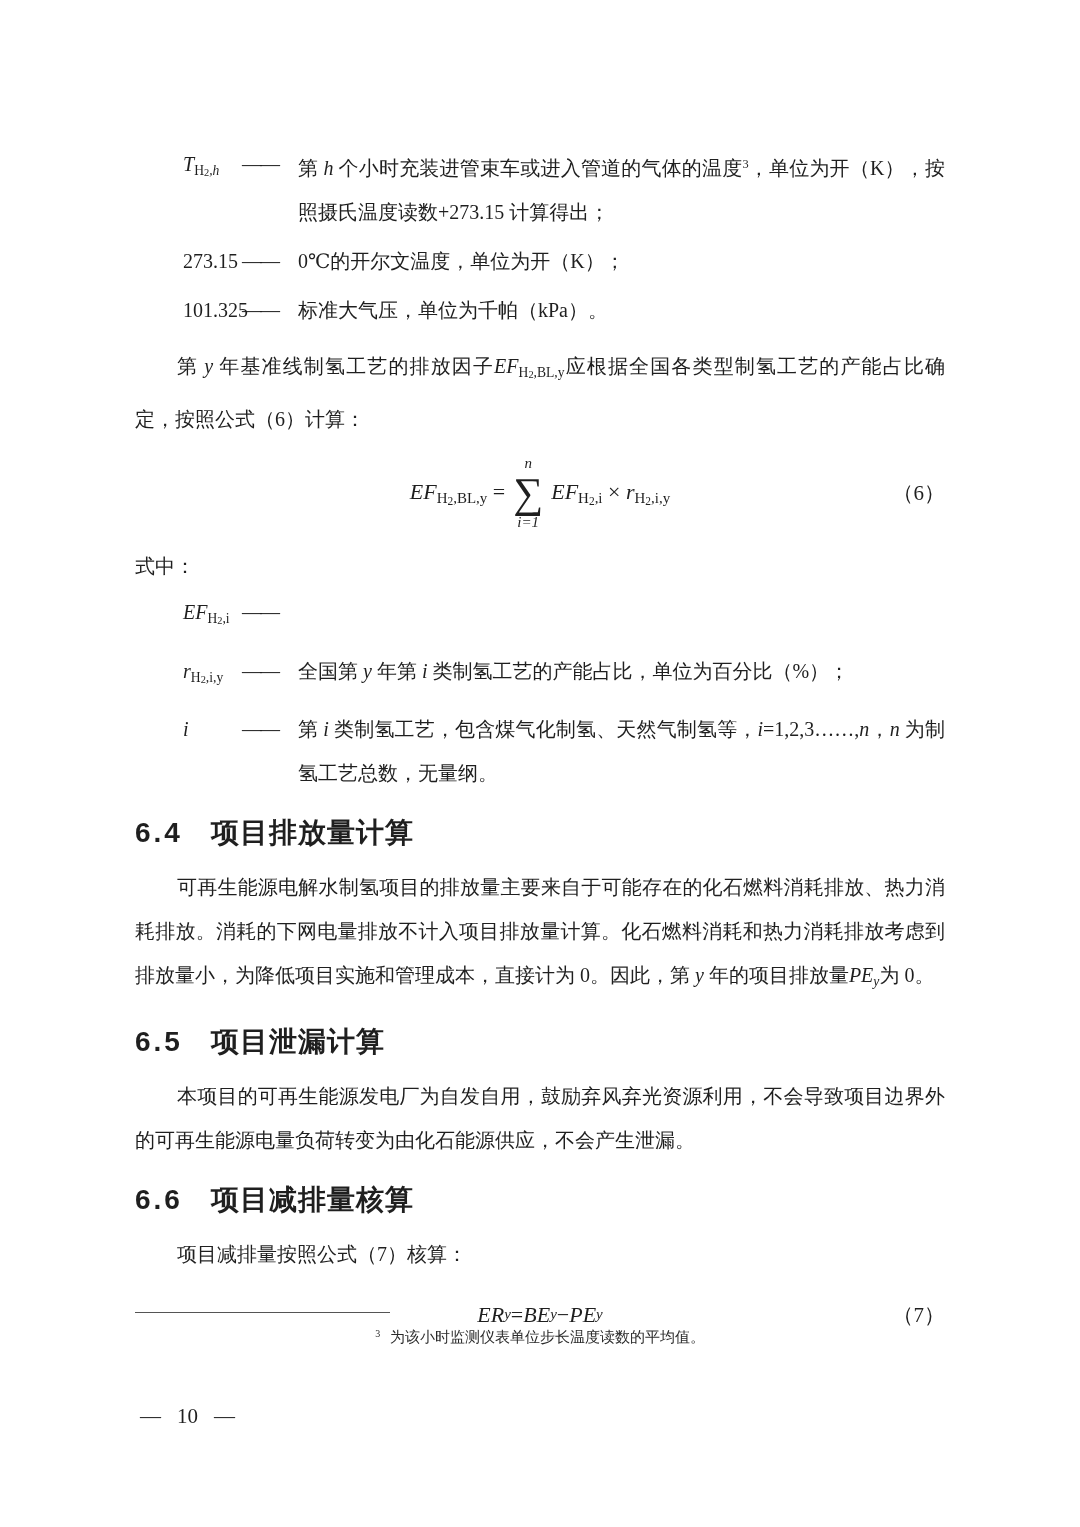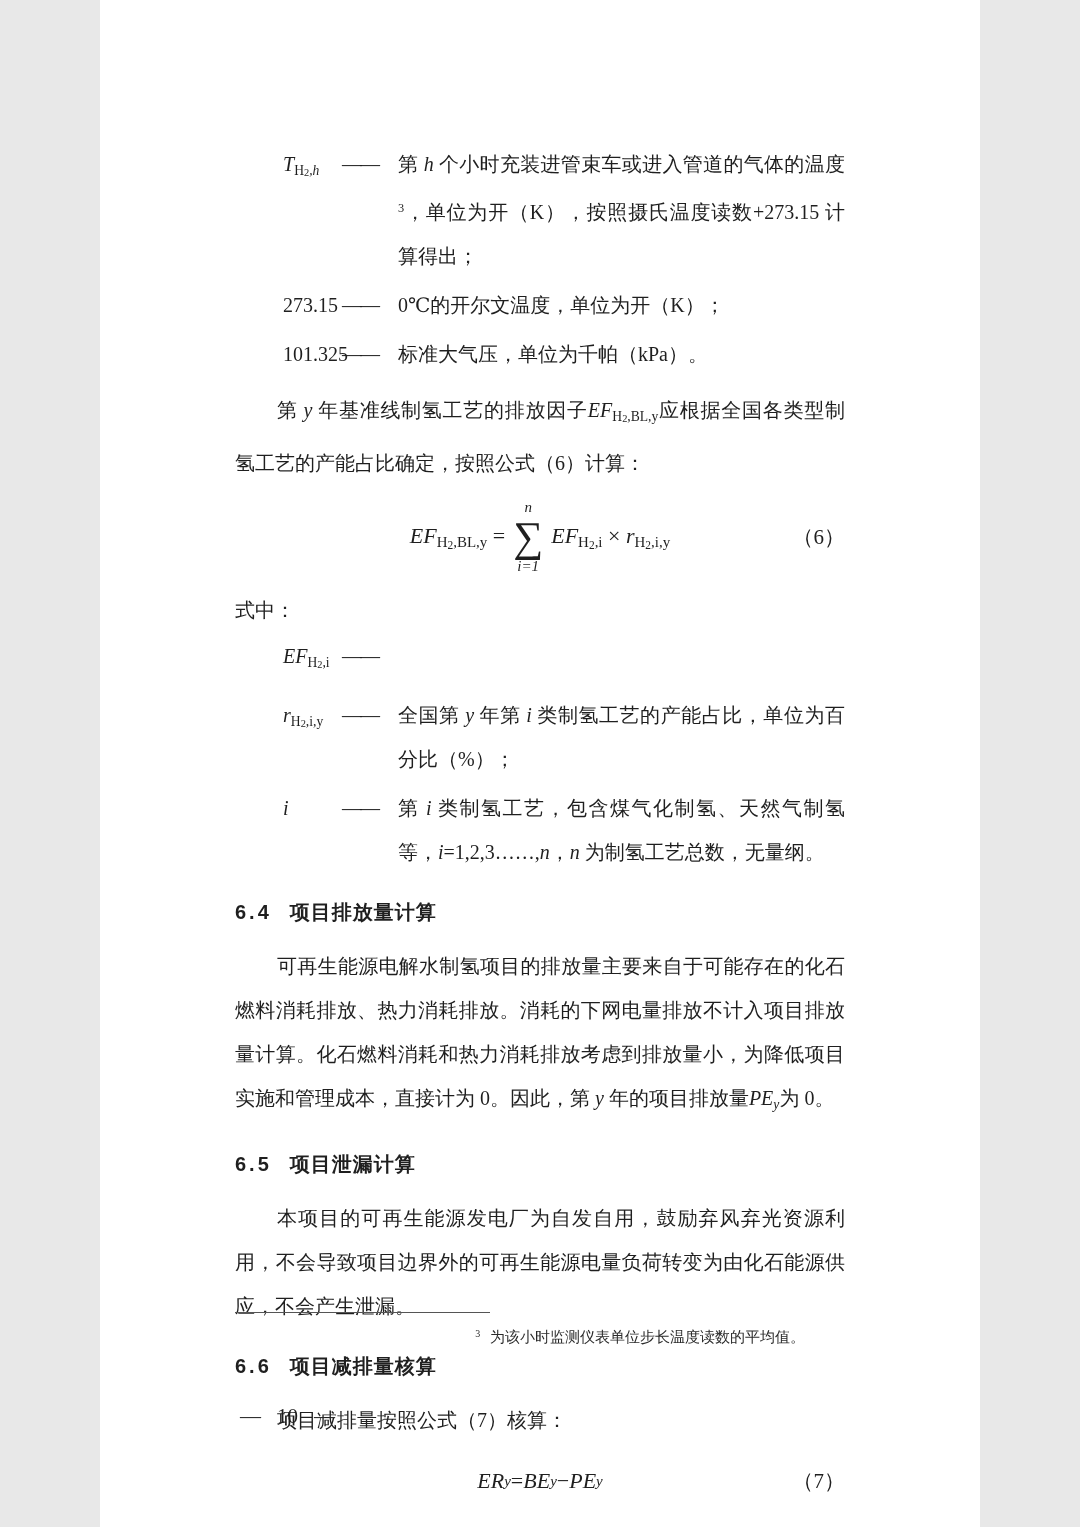--- a/index.html
+++ b/index.html
@@ -1,19 +1,19 @@
 <!DOCTYPE html>
 <html><head>
 <meta charset="utf-8">
 <style>
   * { margin: 0; padding: 0; box-sizing: border-box; }
   html, body { background: #e8e8e8; }
   .page {
     position: relative;
-    width: 880px;
+    width: 1080px;
     height: 1527px;
     margin: 0 auto;
     background: #ffffff;
     color: #1f1f1f;
     font-family: "Liberation Serif", "DejaVu Serif", serif;
     overflow: hidden;
   }
   .content {
     position: absolute;
     left: 135px;
@@ -77,23 +77,24 @@
     font-style: normal;
   }
   .formula7-block { padding: 14px 0; margin-top: 12px; }
 
   
   .section-heading {
     display: flex;
     align-items: baseline;
     font-family: "Liberation Sans", "DejaVu Sans", sans-serif;
     font-weight: bold;
-    font-size: 20px;
+    font-size: 28px;
     line-height: 40px;
     margin-top: 18px;
+    gap: 10px;
   }
   .section-number { letter-spacing: 3px; margin-right: 18px; }
   .section-title { letter-spacing: 1px; text-align: center; }
 
   
   .footnote-area { position: absolute; left: 135px; top: 1312px; width: 810px; text-align: center; }
   .footnote-rule { width: 255px; border-top: 1px solid #555; margin-bottom: 10px; }
   .footnote-line { font-size: 15px; line-height: 22px; color: #2a2a2a; }
   .footnote-marker { font-size: 10px; vertical-align: 0.5em; margin-right: 6px; }
   .page-number {

